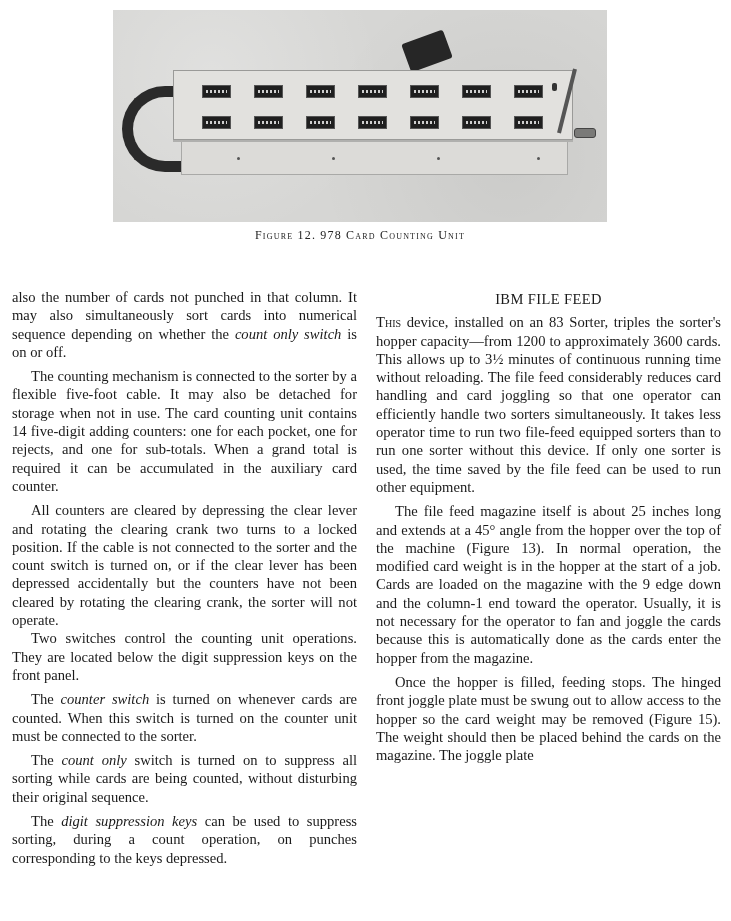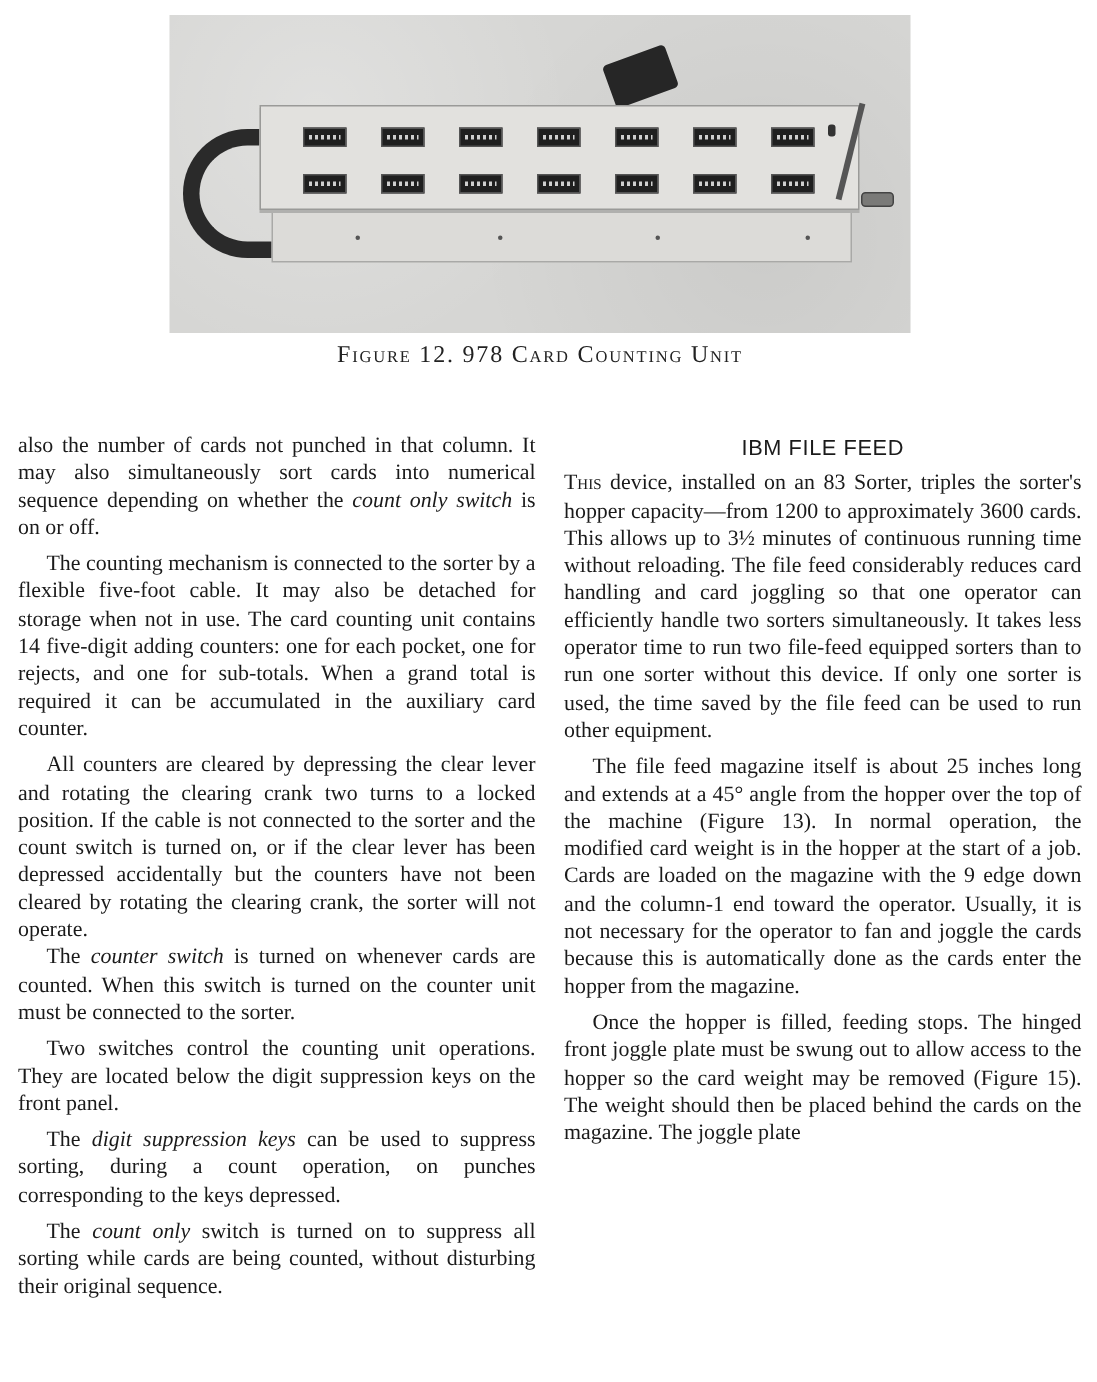--- a/index.html
+++ b/index.html
@@ -38,32 +38,32 @@
   .counters { position: absolute; left: 28px; top: 14px; display: grid;
     grid-template-columns: repeat(7, 27px); column-gap: 25px; row-gap: 18px; }
   .counter { width: 27px; height: 11px; background: #1f1f1f; border: 1px solid #555; position: relative; }
   .counter::after { content: ""; position: absolute; left: 3px; right: 3px; top: 4px; height: 3px;
     background: repeating-linear-gradient(90deg, #cfcfcf 0 2px, transparent 2px 4px); }
   .knob { position: absolute; left: 378px; top: 12px; width: 5px; height: 8px; background: #333; border-radius: 2px; }
   .crank-rod { position: absolute; left: 452px; top: 58px; width: 4px; height: 66px; background: #555; transform: rotate(14deg); }
   .crank-handle { position: absolute; left: 461px; top: 118px; width: 20px; height: 8px; background: #7a7a78; border-radius: 3px; border: 1px solid #444; }
   .caption {
     position: absolute; left: 113px; top: 228px; width: 494px; text-align: center;
-    font-size: 16px; letter-spacing: 1.2px; font-variant: small-caps; color: #222;
+    font-size: 12px; letter-spacing: 1.2px; font-variant: small-caps; color: #222;
   }
   .col {
     position: absolute; top: 288px; width: 345px;
     font-size: 14.6px; line-height: 18.3px; text-align: justify;
   }
   .col-left { left: 12px; }
   .col-right { left: 376px; }
   .col p { margin: 0 0 6px 0; text-indent: 19px; }
   .col p.noindent { text-indent: 0; }
   .col h2 {
-    font-family: Liberation Sans, sans-serif;
+    font-family: Liberation Serif, serif;
     font-weight: normal; font-size: 14px; margin: 0; letter-spacing: 0.2px;
   }
   .h-switches { margin-top: 22px !important; margin-bottom: 10px !important; }
   .h-filefeed { text-align: center; font-size: 14.5px !important; letter-spacing: 0.4px !important; margin-bottom: 5px !important; margin-top: 2px !important; }
   .lead { font-variant: small-caps; }
   em { font-style: italic; }
   .col-left p.p-last { margin-bottom: 0; }
 </style>
 </head>
 <body>
@@ -99,24 +99,24 @@
   <div class="crank-rod"></div>
   <div class="crank-handle"></div>
 </div>
 
 <div class="caption">Figure 12. 978 Card Counting Unit</div>
 
 <div class="col col-left">
   <p class="noindent"><span>also the number of cards not punched in that column. It may also simultaneously sort cards into numerical sequence depending on whether the </span><em>count only switch</em><span> is on or off.</span></p>
   <p>The counting mechanism is connected to the sorter by a flexible five-foot cable. It may also be detached for storage when not in use. The card counting unit contains 14 five-digit adding counters: one for each pocket, one for rejects, and one for sub-totals. When a grand total is required it can be accumulated in the auxiliary card counter.</p>
   <p class="p-last">All counters are cleared by depressing the clear lever and rotating the clearing crank two turns to a locked position. If the cable is not connected to the sorter and the count switch is turned on, or if the clear lever has been depressed accidentally but the counters have not been cleared by rotating the clearing crank, the sorter will not operate.</p>
+  <p>Two switches control the counting unit operations. They are located below the digit suppression keys on the front panel.</p>
   <p><span>The </span><em>counter switch</em><span> is turned on whenever cards are counted. When this switch is turned on the counter unit must be connected to the sorter.</span></p>
-  <p>Two switches control the counting unit operations. They are located below the digit suppression keys on the front panel.</p>
+  <p><span>The </span><em>count only</em><span> switch is turned on to suppress all sorting while cards are being counted, without disturbing their original sequence.</span></p>
   <p><span>The </span><em>digit suppression keys</em><span> can be used to suppress sorting, during a count operation, on punches corresponding to the keys depressed.</span></p>
-  <p><span>The </span><em>count only</em><span> switch is turned on to suppress all sorting while cards are being counted, without disturbing their original sequence.</span></p>
 </div>
 
 <div class="col col-right">
   <h2 class="h-filefeed">IBM FILE FEED</h2>
   <p class="noindent"><span class="lead">This</span><span> device, installed on an 83 Sorter, triples the sorter's hopper capacity—from 1200 to approximately 3600 cards. This allows up to 3½ minutes of continuous running time without reloading. The file feed considerably reduces card handling and card joggling so that one operator can efficiently handle two sorters simultaneously. It takes less operator time to run two file-feed equipped sorters than to run one sorter without this device. If only one sorter is used, the time saved by the file feed can be used to run other equipment.</span></p>
   <p>The file feed magazine itself is about 25 inches long and extends at a 45° angle from the hopper over the top of the machine (Figure 13). In normal operation, the modified card weight is in the hopper at the start of a job. Cards are loaded on the magazine with the 9 edge down and the column-1 end toward the operator. Usually, it is not necessary for the operator to fan and joggle the cards because this is automatically done as the cards enter the hopper from the magazine.</p>
   <p>Once the hopper is filled, feeding stops. The hinged front joggle plate must be swung out to allow access to the hopper so the card weight may be removed (Figure 15). The weight should then be placed behind the cards on the magazine. The joggle plate</p>
 </div>
 
 </body></html>

